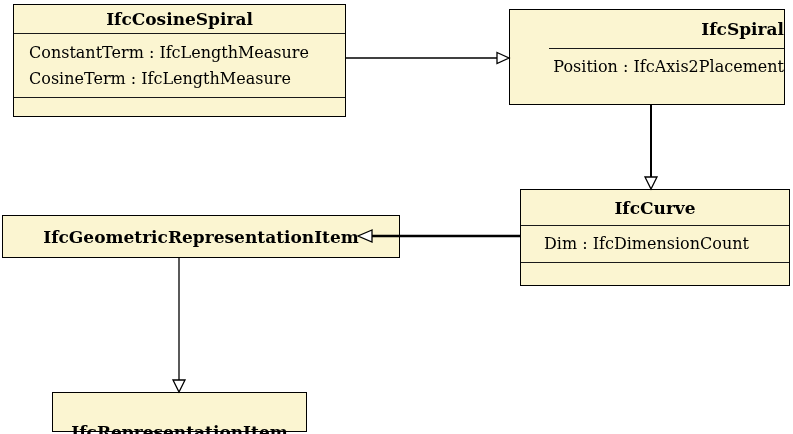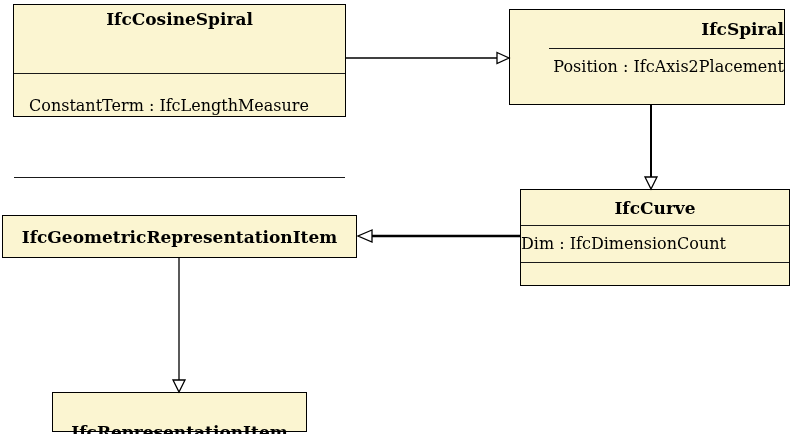--- a/index.html
+++ b/index.html
@@ -44,33 +44,33 @@
   }
   .attr-line {
     line-height: 26px;
     white-space: nowrap;
   }
   .uml-empty {
     border-top: 1.2px solid #1a1a1a;
     flex: 1 1 auto;
   }
   
-  .c-cosinespiral { left: 13px;  top: 4px;   width: 333px; height: 113px; gap: 40px; }
+  .c-cosinespiral { left: 13px;  top: 4px;   width: 333px; height: 113px; }
   .c-cosinespiral .uml-title { height: 28px; }
   .c-cosinespiral .uml-attrs { height: 64px; padding-left: 15px; }
 
   .c-spiral      { left: 509px; top: 9px;   width: 276px; height: 96px; align-items: flex-end; }
   .c-spiral .uml-title { height: 38px; }
   .c-spiral .uml-attrs { height: 36px; padding-left: 4px; }
 
   .c-curve       { left: 520px; top: 189px; width: 270px; height: 97px; }
   .c-curve .uml-title { height: 35px; }
-  .c-curve .uml-attrs { height: 37px; }
+  .c-curve .uml-attrs { height: 37px; padding-left: 23px; }
 
-  .c-geomrepitem { left: 2px;   top: 215px; width: 355px; height: 43px; }
+  .c-geomrepitem { left: 2px;   top: 215px; width: 398px; height: 43px; }
   .c-geomrepitem .uml-title { height: 100%; }
 
   .c-repitem     { left: 52px;  top: 392px; width: 255px; height: 40px; }
   .c-repitem .uml-title { height: 100%; margin-top: 20px; }
 
   .arrow-layer {
     position: absolute;
     left: 0; top: 0;
     width: 793px; height: 434px;
     pointer-events: none;
@@ -78,20 +78,21 @@
 </style>
 </head>
 <body>
 
 <div class="canvas">
 
   <div class="uml-class c-cosinespiral">
     <div class="uml-title">IfcCosineSpiral</div>
     <div class="uml-attrs">
       <div class="attr-line">ConstantTerm : IfcLengthMeasure</div>
+      <div class="attr-line">CosineTerm : IfcLengthMeasure</div>
     </div>
     <div class="uml-empty"></div>
   </div>
 
   <div class="uml-class c-spiral">
     <div class="uml-title">IfcSpiral</div>
     <div class="uml-attrs">
       <div class="attr-line">Position : IfcAxis2Placement</div>
     </div>
     <div class="uml-empty"></div>

